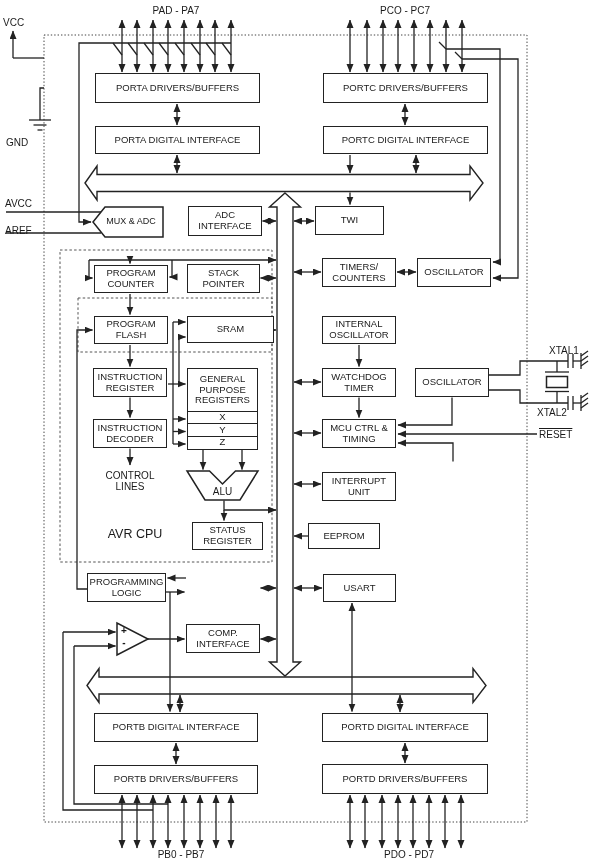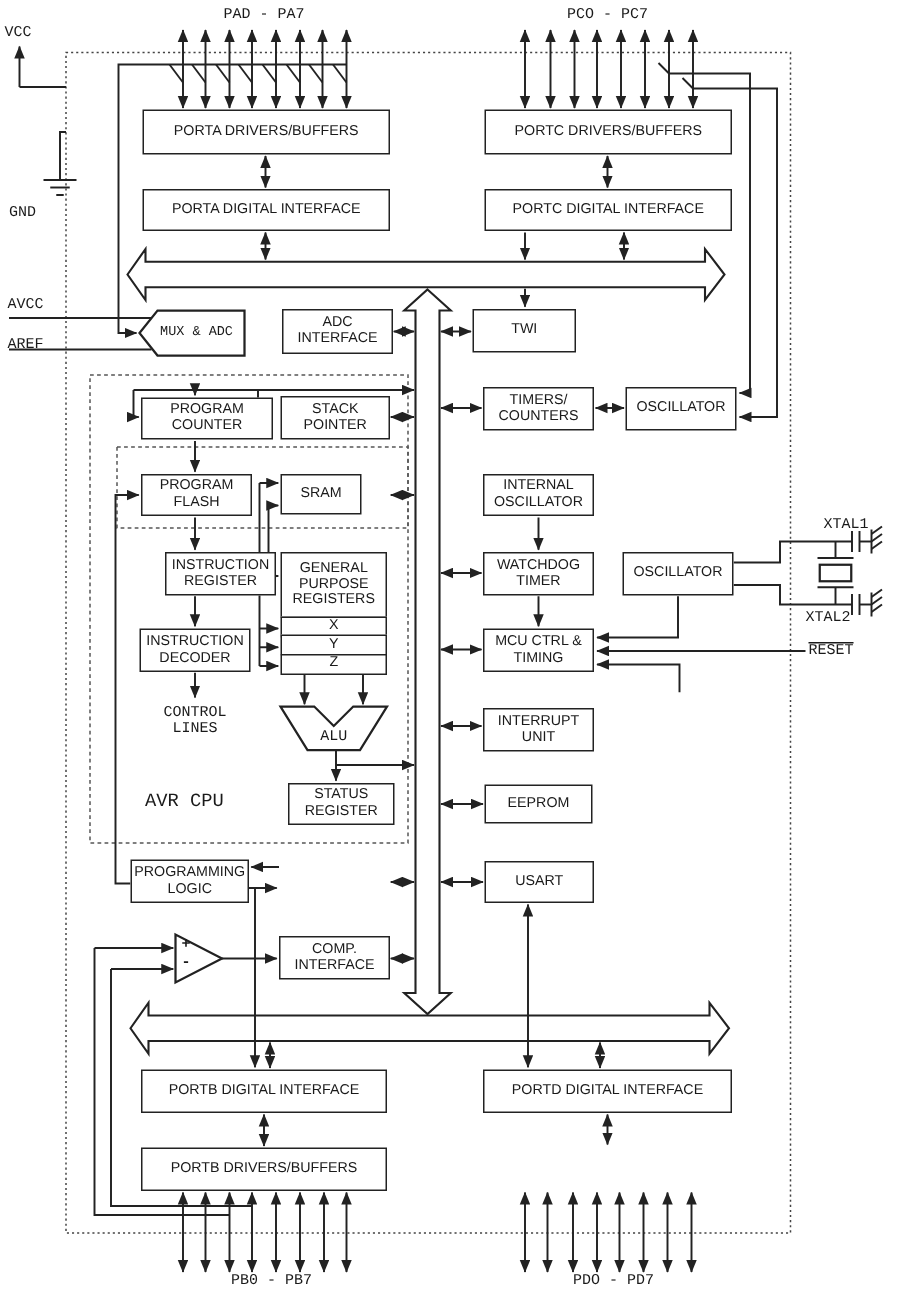--- a/index.html
+++ b/index.html
@@ -8,21 +8,21 @@
   #wires{position:absolute;left:0;top:0;z-index:1;}
   .w{stroke:#222;stroke-width:1.3;fill:none;}
   .shape{stroke:#222;stroke-width:1.5;fill:#fff;}
   .bus{stroke:#222;stroke-width:1.4;fill:#fff;}
   .dash{stroke:#555;stroke-width:1;fill:none;stroke-dasharray:2.5 2.2;}
   .dots{stroke:#444;stroke-width:1;fill:none;stroke-dasharray:1.4 2;}
   .box{position:absolute;z-index:2;background:#fff;border:1.5px solid #222;
        display:flex;align-items:center;justify-content:center;text-align:center;
        font-size:9.5px;line-height:1.12;letter-spacing:0;box-sizing:border-box;padding:1px;}
   .lbl{position:absolute;z-index:3;font-size:10px;display:flex;align-items:center;
-       justify-content:center;text-align:center;line-height:1.1;font-family:Liberation Mono, monospace;}
+       justify-content:center;text-align:center;line-height:1.1;}
   .lbl.left{justify-content:flex-start;text-align:center;}
   .overline{text-decoration:overline;}
   .big{font-size:12.5px;}
   .tiny{font-size:10px;font-weight:bold;}
 </style>
 </head>
 <body>
 
 <div id="stage">
 
@@ -215,57 +215,58 @@
   <div class="box" style="left:188px;top:206px;width:74px;height:30px">ADC INTERFACE</div>
   <div class="box" style="left:315px;top:206px;width:69px;height:29px">TWI</div>
 
   <div class="box" style="left:322px;top:258px;width:74px;height:29px">TIMERS/ COUNTERS</div>
   <div class="box" style="left:417px;top:258px;width:74px;height:29px">OSCILLATOR</div>
   <div class="box" style="left:322px;top:316px;width:74px;height:28px">INTERNAL OSCILLATOR</div>
   <div class="box" style="left:322px;top:368px;width:74px;height:29px">WATCHDOG TIMER</div>
   <div class="box" style="left:415px;top:368px;width:74px;height:29px">OSCILLATOR</div>
   <div class="box" style="left:322px;top:419px;width:74px;height:29px">MCU CTRL &amp; TIMING</div>
   <div class="box" style="left:322px;top:472px;width:74px;height:29px">INTERRUPT UNIT</div>
-  <div class="box" style="left:323px;top:523px;width:72px;height:26px">EEPROM</div>
+  <div class="box" style="left:308px;top:523px;width:72px;height:26px">EEPROM</div>
   <div class="box" style="left:323px;top:574px;width:73px;height:28px">USART</div>
 
-  <div class="box" style="left:94px;top:265px;width:88px;height:28px">PROGRAM COUNTER</div>
+  <div class="box" style="left:94px;top:265px;width:74px;height:28px">PROGRAM COUNTER</div>
   <div class="box" style="left:187px;top:264px;width:73px;height:29px">STACK POINTER</div>
   <div class="box" style="left:94px;top:316px;width:74px;height:28px">PROGRAM FLASH</div>
-  <div class="box" style="left:187px;top:316px;width:54px;height:27px">SRAM</div>
-  <div class="box" style="left:110px;top:368px;width:74px;height:29px">INSTRUCTION REGISTER</div>
+  <div class="box" style="left:187px;top:316px;width:87px;height:27px">SRAM</div>
+  <div class="box" style="left:93px;top:368px;width:74px;height:29px">INSTRUCTION REGISTER</div>
   <div class="box" style="left:93px;top:419px;width:74px;height:29px">INSTRUCTION DECODER</div>
 
   <div class="box" style="left:187px;top:368px;width:71px;height:44px">GENERAL PURPOSE REGISTERS</div>
   <div class="box" style="left:187px;top:410.5px;width:71px;height:14px">X</div>
   <div class="box" style="left:187px;top:423px;width:71px;height:14px">Y</div>
   <div class="box" style="left:187px;top:435.5px;width:71px;height:14px">Z</div>
 
   <div class="lbl" style="left:200px;top:485px;width:45px;height:13px">ALU</div>
   <div class="box" style="left:192px;top:522px;width:71px;height:28px">STATUS REGISTER</div>
 
   <div class="box" style="left:87px;top:573px;width:79px;height:29px">PROGRAMMING LOGIC</div>
   <div class="box" style="left:186px;top:624px;width:74px;height:29px">COMP. INTERFACE</div>
 
   <div class="box" style="left:94px;top:713px;width:164px;height:29px">PORTB DIGITAL INTERFACE</div>
   <div class="box" style="left:94px;top:765px;width:164px;height:29px">PORTB DRIVERS/BUFFERS</div>
   <div class="box" style="left:322px;top:713px;width:166px;height:29px">PORTD DIGITAL INTERFACE</div>
+  <div class="box" style="left:322px;top:764px;width:166px;height:30px">PORTD DRIVERS/BUFFERS</div>
 
   <div class="lbl left" style="left:3px;top:16px;width:30px;height:12px">VCC</div>
   <div class="lbl left" style="left:6px;top:136px;width:34px;height:12px">GND</div>
   <div class="lbl left" style="left:5px;top:197px;width:38px;height:12px">AVCC</div>
   <div class="lbl left" style="left:5px;top:224px;width:38px;height:12px">AREF</div>
 
   <div class="lbl" style="left:131px;top:4px;width:90px;height:13px">PAD - PA7</div>
   <div class="lbl" style="left:360px;top:4px;width:90px;height:13px">PCO - PC7</div>
   <div class="lbl" style="left:136px;top:848px;width:90px;height:13px">PB0 - PB7</div>
   <div class="lbl" style="left:364px;top:848px;width:90px;height:13px">PDO - PD7</div>
 
   <div class="lbl left" style="left:549px;top:344px;width:44px;height:12px">XTAL1</div>
   <div class="lbl left" style="left:537px;top:406px;width:44px;height:12px">XTAL2</div>
   <div class="lbl left overline" style="left:539px;top:428px;width:46px;height:13px">RESET</div>
 
   <div class="lbl" style="left:98px;top:469px;width:64px;height:24px">CONTROL LINES</div>
-  <div class="lbl big" style="left:91px;top:527px;width:64px;height:16px">AVR CPU</div>
+  <div class="lbl big" style="left:103px;top:527px;width:64px;height:16px">AVR CPU</div>
 
   <div class="lbl tiny" style="left:119px;top:625px;width:10px;height:10px">+</div>
   <div class="lbl tiny" style="left:119px;top:637px;width:10px;height:10px">-</div>
 </div>
 
 </body></html>

